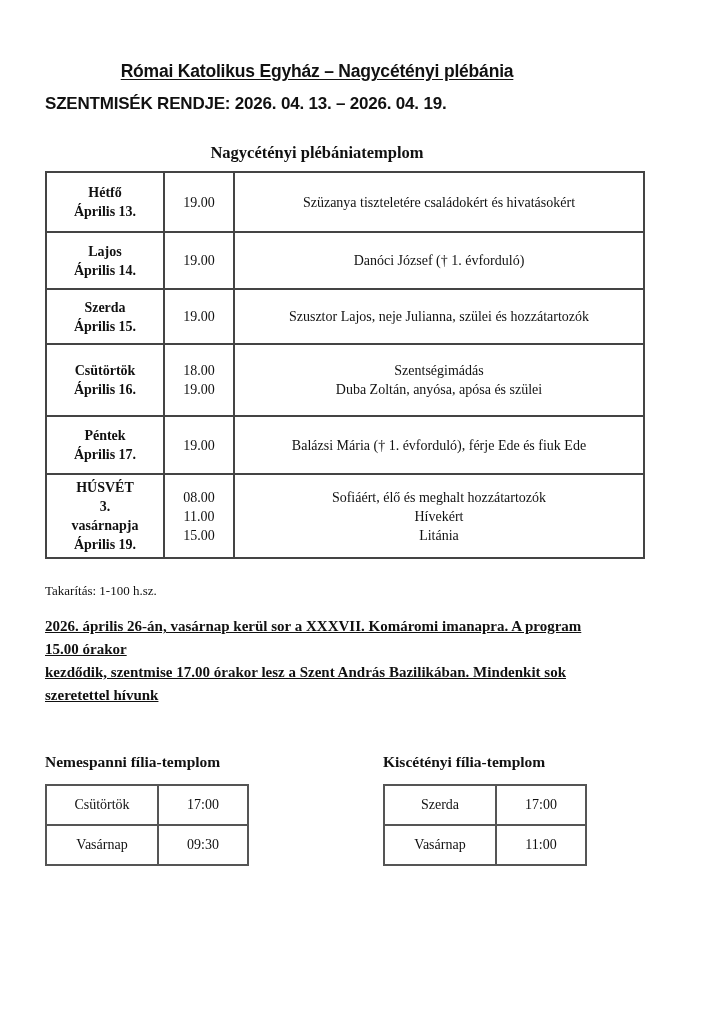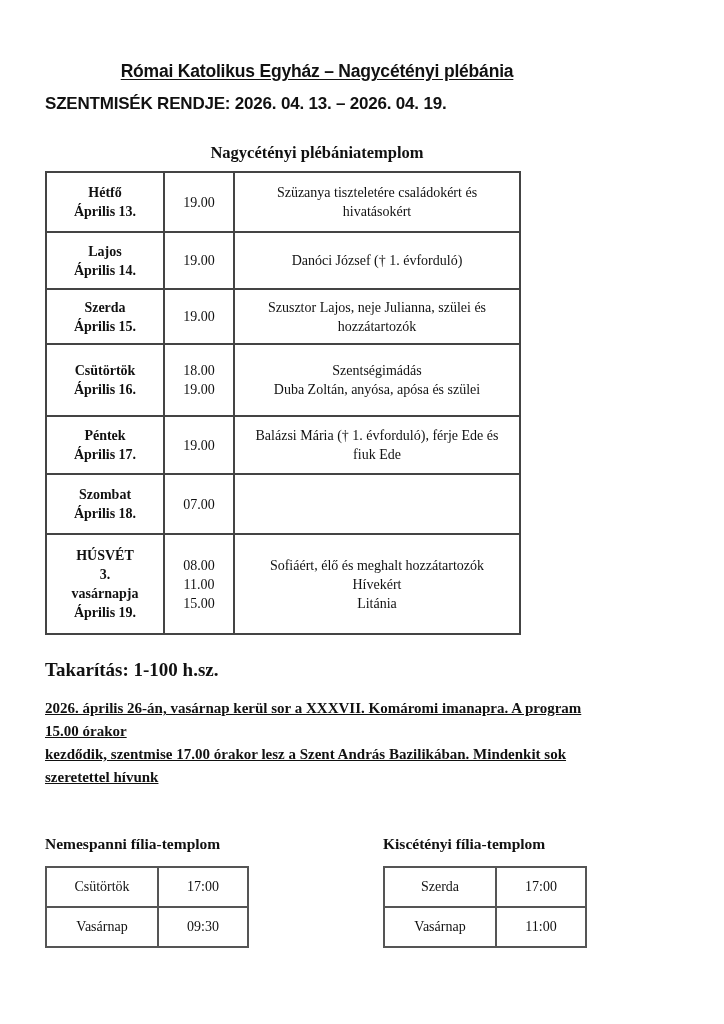--- a/index.html
+++ b/index.html
@@ -21,36 +21,36 @@
     font-family:"Liberation Sans", sans-serif;
     font-weight:bold;font-size:17px;line-height:22px;
     text-align:left;margin:11px 0 0 0;letter-spacing:-0.2px;
   }
 
   .section-heading{
     font-size:16.5px;font-weight:bold;margin:28px 0 8px 0;text-align:center;
   }
 
   
-  table.main-table{border-collapse:collapse;width:476px;table-layout:fixed;}
+  table.main-table{border-collapse:collapse;width:600px;table-layout:fixed;}
   table.main-table td{
     border:2px solid #444;text-align:center;vertical-align:middle;
     font-size:14px;line-height:19px;padding:3px 8px;
   }
   table.main-table td.day{width:100px;font-weight:bold;}
   table.main-table td.time{width:52px;}
   table.main-table tr:nth-child(1){height:60px;}
   table.main-table tr:nth-child(2){height:57px;}
   table.main-table tr:nth-child(3){height:55px;}
   table.main-table tr:nth-child(4){height:72px;}
   table.main-table tr:nth-child(5){height:58px;}
   table.main-table tr:nth-child(6){height:60px;}
   table.main-table tr:nth-child(7){height:100px;}
 
-  .cleaning-note{font-size:19px;font-weight:bold;margin:24px 0 0 0;}
+  .cleaning-note{font-size:13px;font-weight:normal;margin:24px 0 0 0;}
   .announcement{font-size:15px;font-weight:bold;line-height:23px;margin:16px 0 0 0;text-decoration:underline;}
 
   
   .filia-row{display:flex;margin-top:46px;}
   .filia-col-left{width:338px;flex:0 0 338px;}
   .filia-col-right{flex:1;}
   .filia-heading{font-size:15.5px;font-weight:bold;margin:0 0 13px 0;}
   table.filia-table{border-collapse:collapse;table-layout:fixed;}
   table.filia-table td{
     border:2px solid #555;text-align:center;vertical-align:middle;
@@ -130,30 +130,20 @@
         </td>
         <td class="time">
           <div>19.00</div>
         </td>
         <td class="intent">
           <div>Balázsi Mária († 1. évforduló), férje Ede és fiuk Ede</div>
         </td>
       </tr>
       <tr>
         <td class="day">
-          <div>Szombat</div>
-          <div>Április 18.</div>
-        </td>
-        <td class="time">
-          <div>07.00</div>
-        </td>
-        <td class="intent"></td>
-      </tr>
-      <tr>
-        <td class="day">
           <div>HÚSVÉT</div>
           <div>3.</div>
           <div>vasárnapja</div>
           <div>Április 19.</div>
         </td>
         <td class="time">
           <div>08.00</div>
           <div>11.00</div>
           <div>15.00</div>
         </td>

